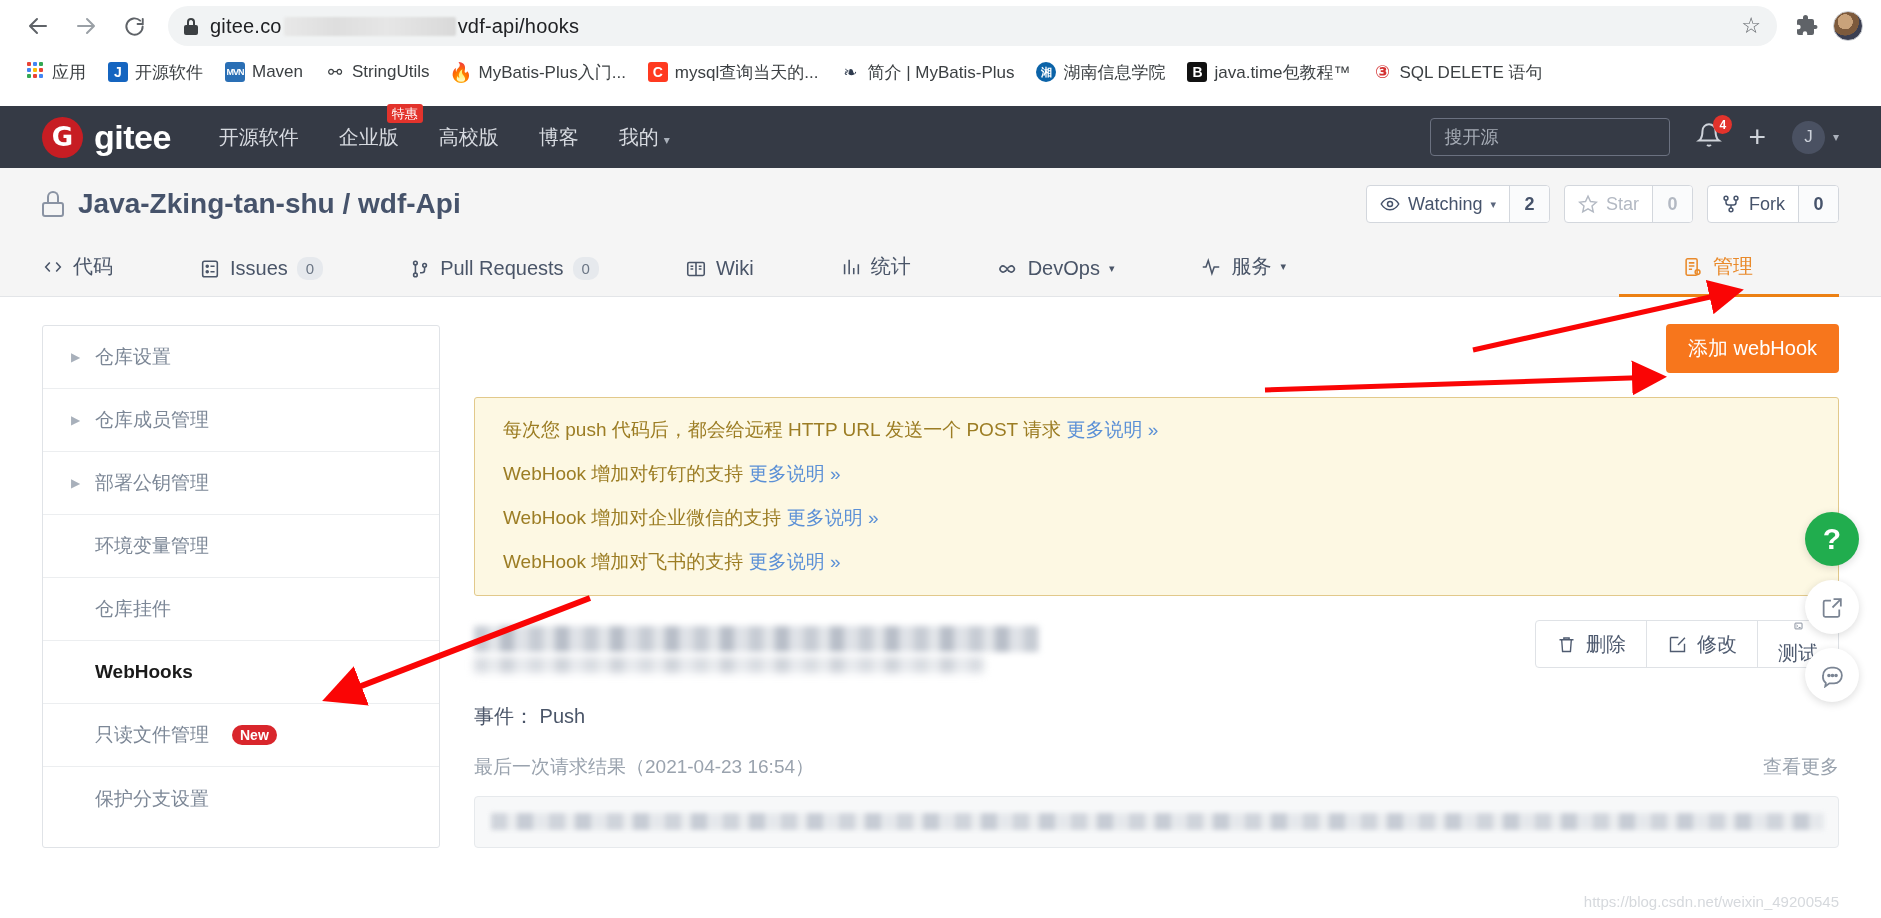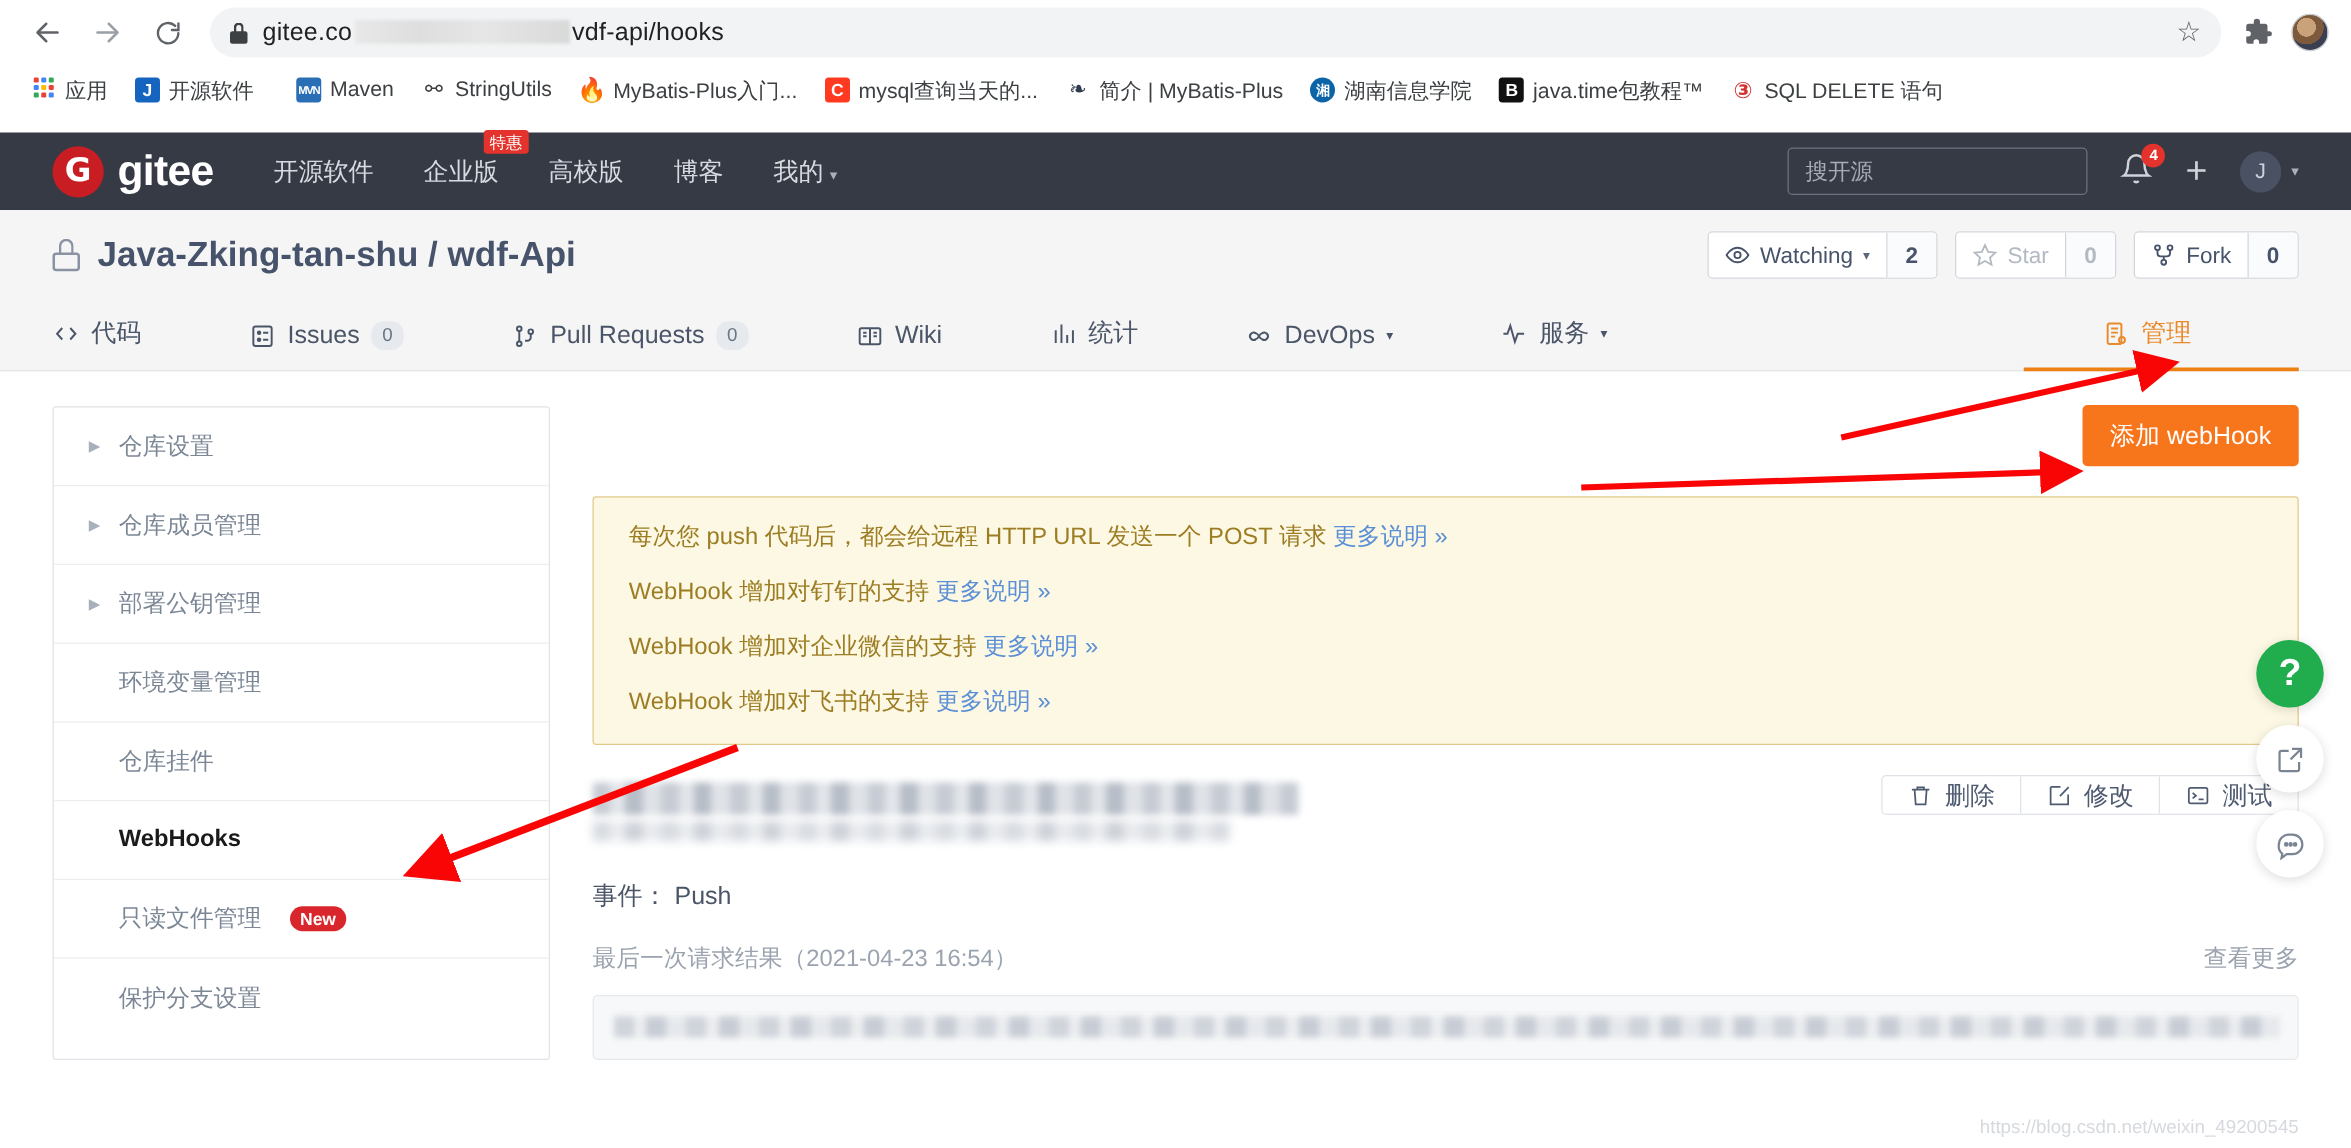--- a/index.html
+++ b/index.html
@@ -49,21 +49,21 @@
   .bookmarks { display: flex; align-items: center; height: 40px; padding: 0 14px; gap: 0; }
   .bm {
     display: flex; align-items: center; gap: 7px; padding: 4px 11px;
     font-size: 17px; color: #3c4043; white-space: nowrap; border-radius: 4px;
   }
   .bm-ico { width: 20px; height: 20px; flex: none; display: flex; align-items: center; justify-content: center;
             font-size: 14px; font-weight: bold; color: #fff; border-radius: 3px; }
   .ico-apps { display: grid; grid-template-columns: repeat(3,4px); grid-template-rows: repeat(3,4px); gap: 2px; }
   .ico-apps i { display: block; width: 4px; height: 4px; border-radius: 1px; }
   .ico-j { background: #1565c0; }
-  .ico-mvn { background: #2a6fb5; font-size: 9px; letter-spacing: -1px; margin-left: 12px; }
+  .ico-mvn { background: #2a6fb5; font-size: 9px; letter-spacing: -1px; }
   .ico-su { background: transparent; color: #3c4043; font-size: 17px; }
   .ico-mb { background: transparent; color: #e8562a; font-size: 19px; }
   .ico-c { background: #ff3a20; }
   .ico-mp { background: transparent; color: #2e3b4e; font-size: 17px; }
   .ico-hn { background: #0b63a8; border-radius: 50%; font-size: 11px; }
   .ico-b { background: #111; }
   .ico-sql { background: transparent; color: #d32f2f; font-size: 18px; }
 
   
   .gitee-header {
@@ -174,27 +174,27 @@
 
   .hook-row { margin-top: 30px; position: relative; }
   .hook-url-redacted {
     height: 26px; width: 565px;
     background: repeating-linear-gradient(90deg,#c7ccd4 0 14px,#e2e5e9 14px 26px,#b8bec8 26px 40px,#dfe2e7 40px 55px);
     filter: blur(3px); border-radius: 2px;
   }
   .hook-url-redacted.two { width: 510px; margin-top: 5px; height: 16px; filter: blur(4px); opacity: .7; }
   .hook-actions {
     position: absolute; top: -6px; right: 0; display: flex; align-items: stretch;
-    border: 1px solid #dfe2e6; border-radius: 4px; overflow: hidden; background: #fff; height: 32px;
+    border: 1px solid #dfe2e6; border-radius: 4px; overflow: hidden; background: #fff; height: 48px;
   }
   .hook-actions .hbtn {
     display: flex; align-items: center; gap: 9px; padding: 0 20px; font-size: 20px;
     color: #4f5b70; border-right: 1px solid #dfe2e6;
   }
-  .hook-actions .hbtn:last-child { border-right: none; }
+  .hook-actions .hbtn:last-child { border-right: none; flex-direction: column; }
   .hook-event { margin-top: 30px; font-size: 20px; color: #4a5568; }
   .hook-meta { margin-top: 24px; display: flex; align-items: center; font-size: 19px; color: #9aa3ae; }
   .hook-meta .more { margin-left: auto; }
   .result-bar {
     margin-top: 16px; height: 52px; border: 1px solid #e6e9ec; border-radius: 4px;
     background: #f7f8f9; position: relative; overflow: hidden;
   }
   .result-bar .blurtext {
     position: absolute; top: 16px; left: 16px; right: 14px; height: 17px;
     background: repeating-linear-gradient(90deg,#c9ced6 0 16px,#e9ebee 16px 26px,#bfc5cf 26px 42px,#e3e6ea 42px 58px);

